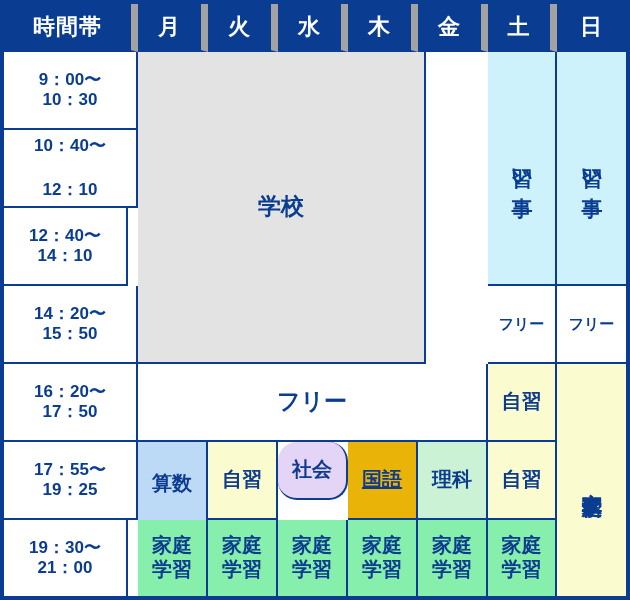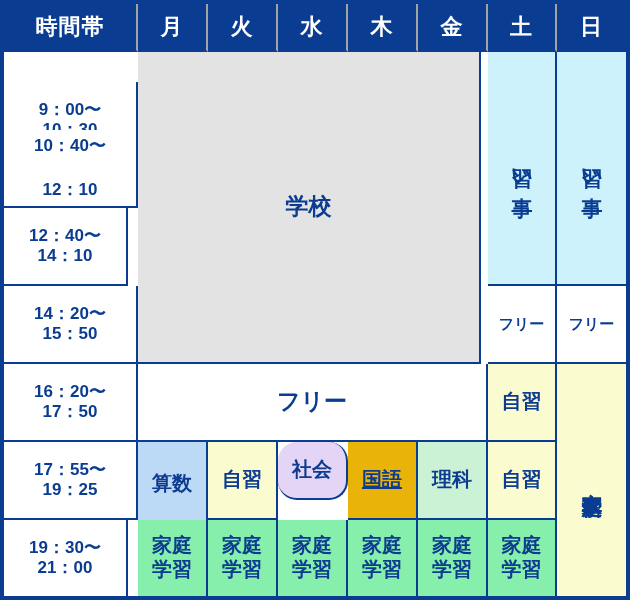--- a/index.html
+++ b/index.html
@@ -28,21 +28,21 @@
     line-height:1.18;
     border-right:2px solid #0a3d91;
     border-bottom:2px solid #0a3d91;
     overflow:hidden;
   }
   .hdr{
     background:#0a3d91;
     color:#ffffff;
     font-size:22px;
     letter-spacing:1px;
-    border-right:2px solid #a3a3a3;
+    border-right:7px solid #a3a3a3;
     border-bottom:2px solid #0a3d91;
   }
   .hdr.last{border-right:none;}
   .timecol{
     background:#ffffff;
     color:#0a3d91;
     font-size:17px;
     font-weight:bold;
     flex-direction:column;
   }
@@ -97,21 +97,21 @@
 
   <div class="cell hdr" style="left:0px;top:0px;width:134px;height:48px;">時間帯</div>
   <div class="cell hdr" style="left:134px;top:0px;width:70px;height:48px;">月</div>
   <div class="cell hdr" style="left:204px;top:0px;width:70px;height:48px;">火</div>
   <div class="cell hdr" style="left:274px;top:0px;width:70px;height:48px;">水</div>
   <div class="cell hdr" style="left:344px;top:0px;width:70px;height:48px;">木</div>
   <div class="cell hdr" style="left:414px;top:0px;width:70px;height:48px;">金</div>
   <div class="cell hdr" style="left:484px;top:0px;width:69px;height:48px;">土</div>
   <div class="cell hdr last" style="left:553px;top:0px;width:69px;height:48px;">日</div>
 
-  <div class="cell timecol twoline" style="left:0px;top:48px;width:134px;height:78px;margin-top:30px;">
+  <div class="cell timecol twoline" style="left:0px;top:48px;width:134px;height:78px;">
     <span>9：00〜</span>
     <span>10：30</span>
   </div>
   <div class="cell timecol twoline" style="left:0px;top:126px;width:134px;height:78px;gap:24px;">
     <span>10：40〜</span>
     <span>12：10</span>
   </div>
   <div class="cell timecol twoline" style="left:0px;top:204px;width:124px;height:78px;">
     <span>12：40〜</span>
     <span>14：10</span>
@@ -126,21 +126,21 @@
   </div>
   <div class="cell timecol twoline" style="left:0px;top:438px;width:134px;height:78px;">
     <span>17：55〜</span>
     <span>19：25</span>
   </div>
   <div class="cell timecol twoline nobottom" style="left:0px;top:516px;width:124px;height:76px;">
     <span>19：30〜</span>
     <span>21：00</span>
   </div>
 
-  <div class="cell school" style="left:134px;top:48px;width:343px;height:312px;font-family:Liberation Serif, serif;">学校</div>
+  <div class="cell school" style="left:134px;top:48px;width:288px;height:312px;font-family:Liberation Serif, serif;">学校</div>
 
   <div class="cell lesson" style="left:484px;top:48px;width:69px;height:234px;">習い事</div>
 
   <div class="cell lesson noright" style="left:553px;top:48px;width:69px;height:234px;">習い事</div>
 
   <div class="cell free-small" style="left:484px;top:282px;width:69px;height:78px;">フリー</div>
   <div class="cell free-small noright" style="left:553px;top:282px;width:69px;height:78px;">フリー</div>
 
   <div class="cell free-wide" style="left:134px;top:360px;width:350px;height:78px;">フリー</div>
   <div class="cell subject s-self" style="left:484px;top:360px;width:69px;height:78px;">自習</div>

